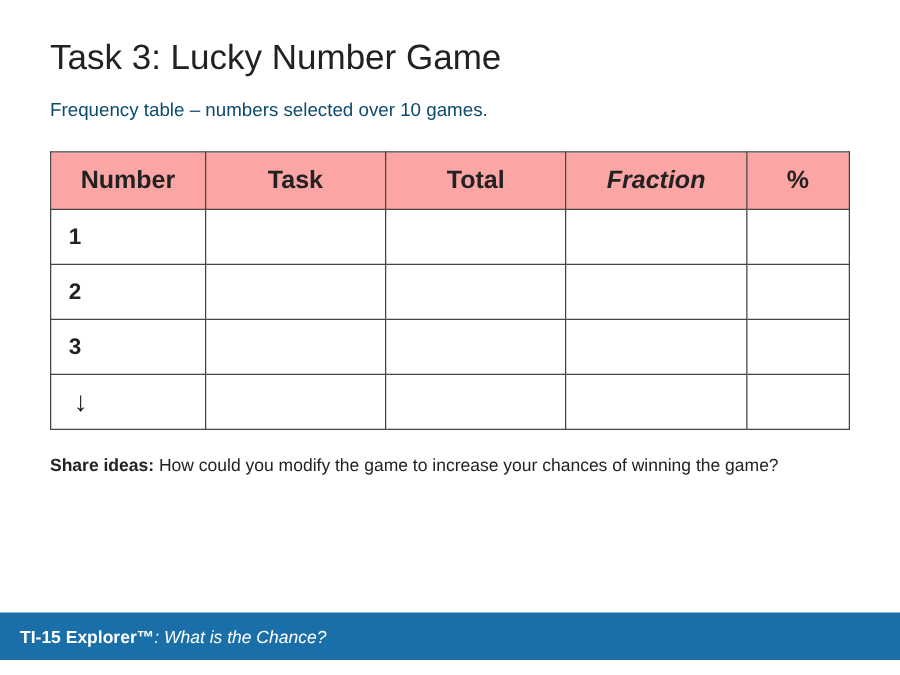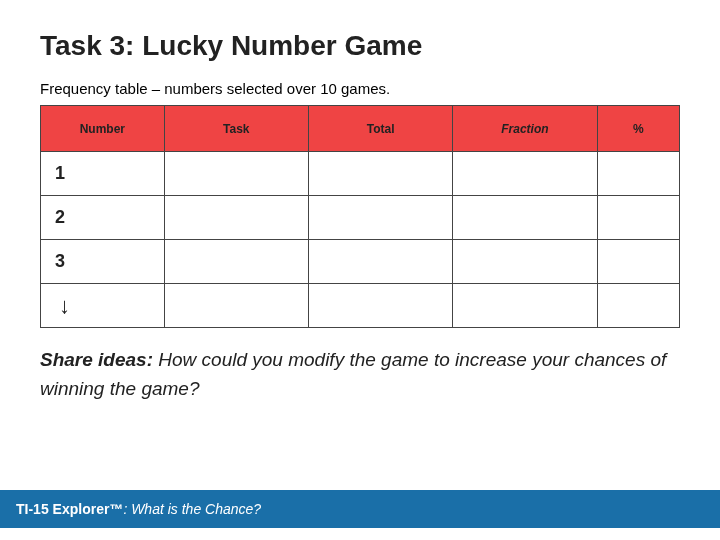--- a/index.html
+++ b/index.html
@@ -16,51 +16,51 @@
     .page-container {
       width: 720px;
       height: 540px;
       padding: 20px 40px 0 40px;
       display: flex;
       flex-direction: column;
     }
 
     .page-title {
       font-size: 28px;
-      font-weight: bold;
+      font-weight: normal;
       color: #222;
       margin-bottom: 18px;
       margin-top: 10px;
     }
 
     .subtitle {
       font-size: 15px;
-      color: #000000;
-      margin-bottom: 8px;
+      color: #0c4a6e;
+      margin-bottom: 24px;
     }
 
     .freq-table {
       border-collapse: collapse;
       width: 100%;
       margin-bottom: 18px;
     }
 
     .freq-table th, .freq-table td {
       border: 1.5px solid #444;
       padding: 0;
       height: 44px;
       text-align: center;
       font-size: 16px;
       color: #222;
     }
 
     .freq-table th {
       font-weight: bold;
-      font-size: 12px;
-      background: #ef4444;
+      font-size: 20px;
+      background: #fca5a5;
       height: 46px;
     }
 
     .freq-table td.num-cell {
       font-size: 18px;
       font-weight: bold;
       text-align: left;
       padding-left: 14px;
     }
 
@@ -70,25 +70,24 @@
       font-size: 22px;
     }
 
     .col-number { width: 120px; }
     .col-tally  { width: 140px; }
     .col-total  { width: 140px; }
     .col-fraction { width: 140px; font-style: italic; }
     .col-percent { width: 80px; }
 
     .share-ideas {
-      font-size: 19px;
+      font-size: 14px;
       color: #222;
       line-height: 1.5;
       margin-bottom: 12px;
-      font-style: italic;
     }
 
     .share-ideas b {
       font-weight: bold;
     }
 
     .bottom-bar {
       position: absolute;
       bottom: 12px;
       left: 0;

